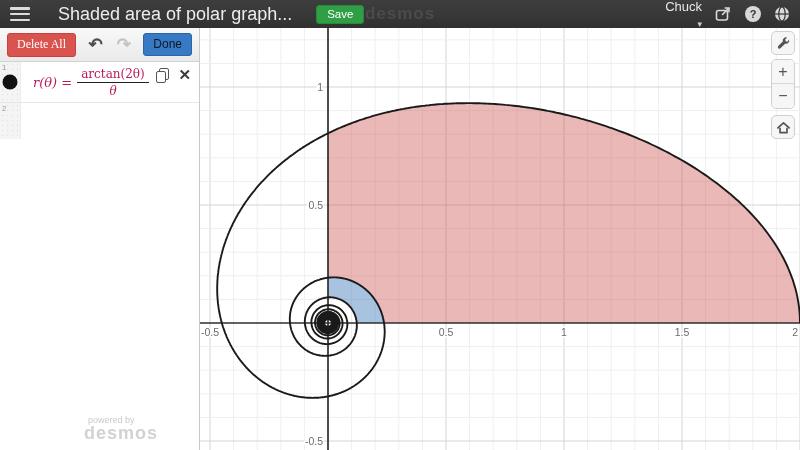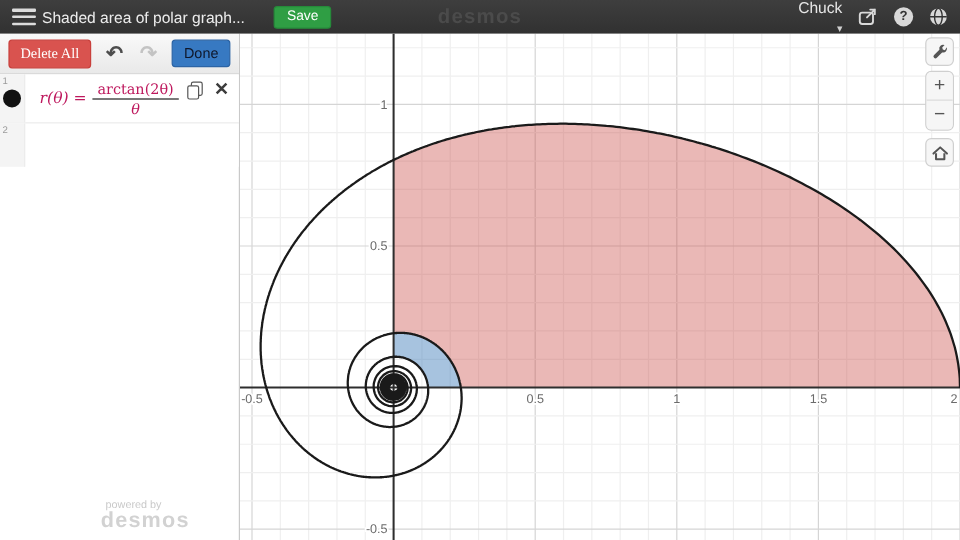--- a/index.html
+++ b/index.html
@@ -8,21 +8,21 @@
   #stage { position:relative; width:800px; height:450px; }
 
   
   .topbar { position:absolute; left:0; top:0; width:800px; height:28px;
             background:linear-gradient(#3e3e3e,#313131); display:flex; align-items:center; z-index:5; }
   .topbar-logo { position:absolute; left:0; right:0; text-align:center; color:#4b4b4b;
                  font-weight:bold; font-size:17px; letter-spacing:1px; pointer-events:none; }
   .hamburger { width:20px; height:14px; margin-left:10px; display:flex; flex-direction:column;
                justify-content:space-between; cursor:pointer; }
   .hamburger span { display:block; height:2.5px; background:#dcdcdc; border-radius:1px; }
-  .doc-title { color:#ececec; font-size:13px; margin-left:5px; white-space:nowrap; }
+  .doc-title { color:#ececec; font-size:18px; margin-left:28px; white-space:nowrap; }
   .save-btn { margin-left:24px; background:#2f9e44; border:1px solid #268a3a; color:#fff;
               font-size:11.5px; padding:2px 10px 3px; border-radius:3px; cursor:pointer; }
   .topbar-right { margin-left:auto; display:flex; align-items:center; gap:13px; padding-right:10px; z-index:6; }
   .user-menu { color:#e6e6e6; font-size:13px; display:flex; align-items:flex-end; gap:5px; cursor:pointer;flex-direction:column; }
   .user-caret { font-size:9px; color:#cfcfcf; }
   .tb-icon { display:flex; align-items:center; justify-content:center; cursor:pointer; }
   .help-circle { width:16px; height:16px; border-radius:50%; background:#d9d9d9; color:#333;
                  font-size:11px; font-weight:bold; display:flex; align-items:center; justify-content:center; }
 
   

